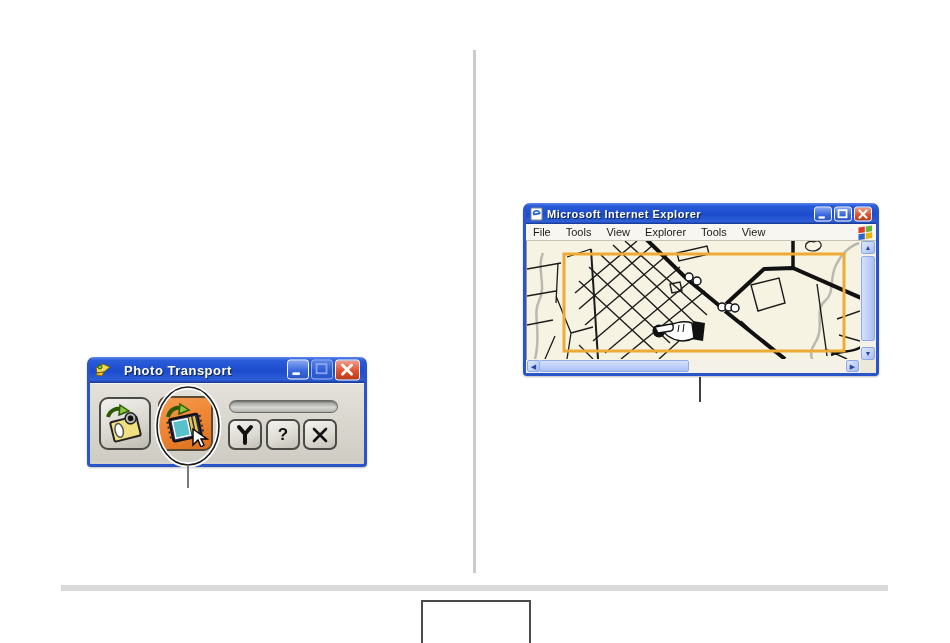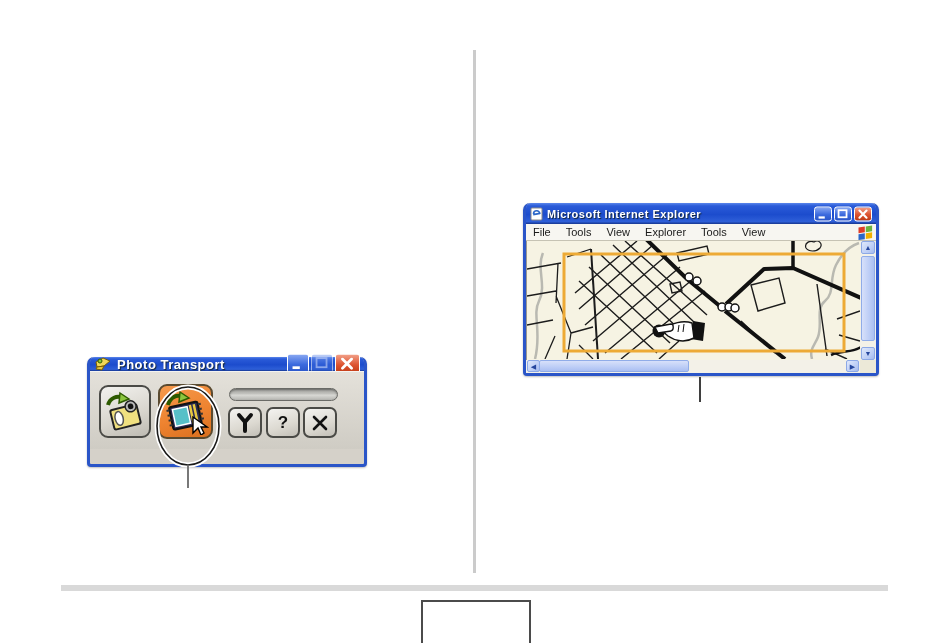--- a/index.html
+++ b/index.html
@@ -25,21 +25,21 @@
   .titlebar .title { color:#fff; font-weight:bold; text-shadow:1px 1px 1px #123; letter-spacing:.5px; }
   .tb-buttons { position:absolute; right:4px; top:50%; transform:translateY(-50%); display:flex; gap:2px; }
   .tb-btn { border:1px solid #fff; border-radius:3px; position:relative;
             background:linear-gradient(180deg,#89a8f2 0%,#3b6ade 55%,#2a55c8 100%); }
   .tb-btn.close { background:linear-gradient(180deg,#f2a088 0%,#dd5330 55%,#bd3a14 100%); }
   .tb-btn.dim { opacity:.55; }
   .tb-btn svg { position:absolute; inset:0; }
 
   
   .pt-window { left:87px; top:357px; width:280px; height:110px; }
-  .pt-window .titlebar { height:14px; font-size:13px; gap:5px; }
+  .pt-window .titlebar { height:26px; font-size:13px; gap:12px; }
   .pt-window .tb-btn { width:22px; height:20px; }
   .pt-window .tb-btn.close { width:25px; height:21px; }
   .pt-body { position:relative; width:100%; height:78px;
              background:linear-gradient(180deg,#e4e1da, #cfccc4);
              border-top:1px solid #f4f3f0; }
   .pt-bigbtn { position:absolute; width:52px; height:53px; border:2px solid #4a4a46; border-radius:9px;
                background:linear-gradient(160deg,#f2f1ee 0%,#d8d5cd 60%,#bdbab2 100%);
                display:flex; align-items:center; justify-content:center; }
   .pt-bigbtn.hl { background:linear-gradient(160deg,#f59a4e 0%,#ee8330 55%,#d96f1e 100%);
                   border-color:#5a4a30; }

